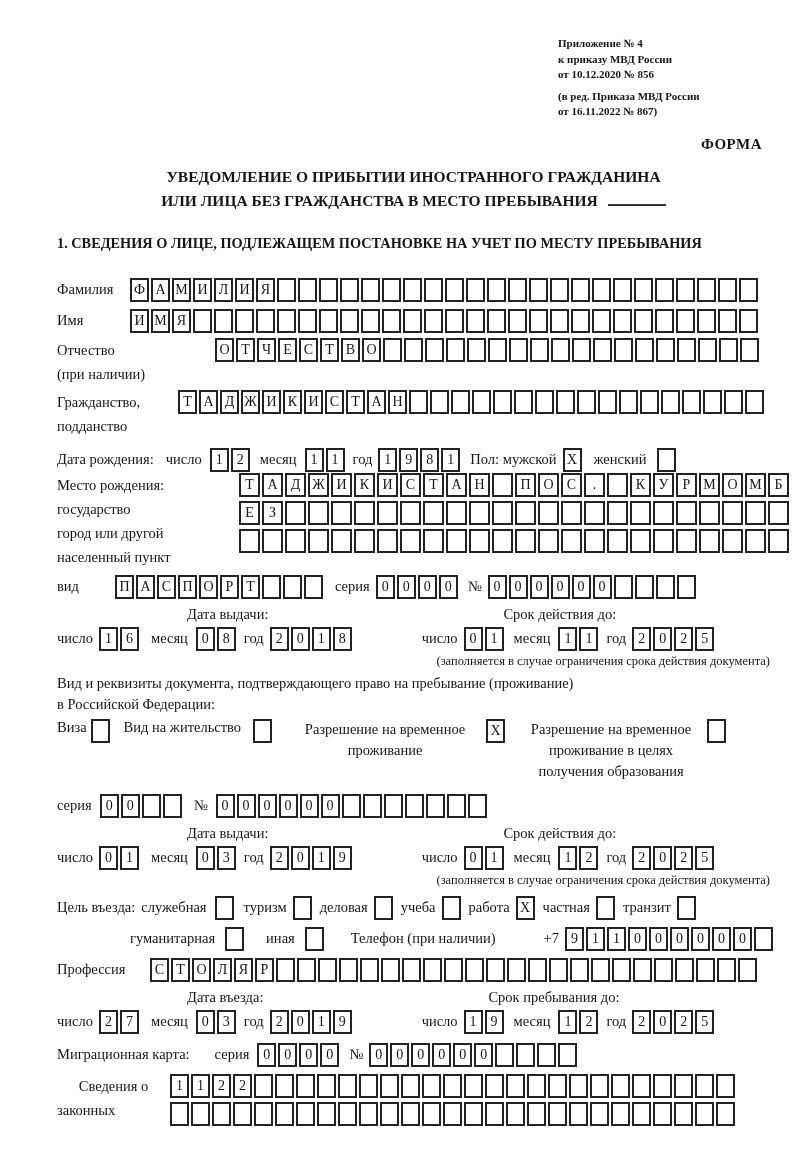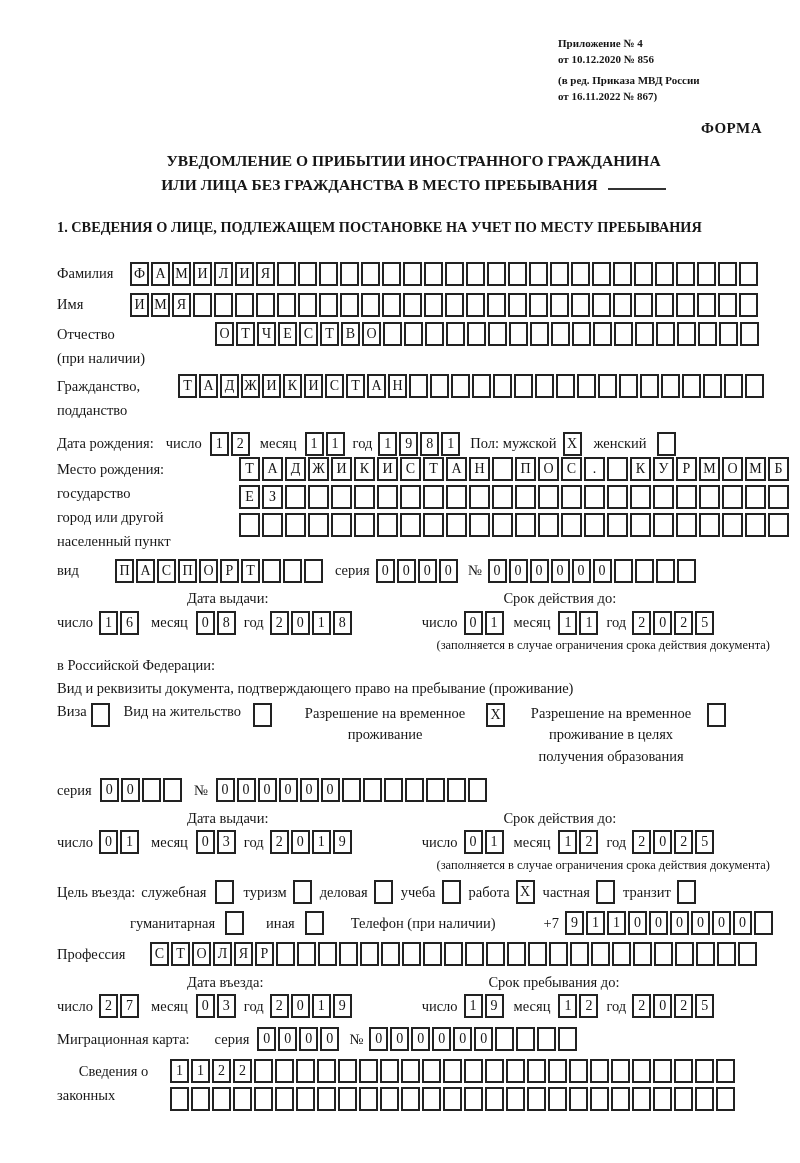--- a/index.html
+++ b/index.html
@@ -38,20 +38,21 @@
   .caprow{display:flex;font-size:14.5px;margin-top:6px;}
   .optline{font-size:14.5px;line-height:1.45;text-align:center;}
 </style>
 </head>
 <body>
 
 <div class="page">
 
   <div class="hdr">
     <div>Приложение № 4</div>
+    <div>к приказу МВД России</div>
     <div>от 10.12.2020 № 856</div>
     <div class="sub">(в ред. Приказа МВД России</div>
     <div>от 16.11.2022 № 867)</div>
   </div>
   <div class="forma">ФОРМА</div>
 
   <div class="title">
     <div>УВЕДОМЛЕНИЕ О ПРИБЫТИИ ИНОСТРАННОГО ГРАЖДАНИНА</div>
     <div><span>ИЛИ ЛИЦА БЕЗ ГРАЖДАНСТВА В МЕСТО ПРЕБЫВАНИЯ</span><span class="uline"></span></div>
   </div>
@@ -394,22 +395,22 @@
     <span class="cells ml6">
         <span class="cell">2</span>
         <span class="cell">0</span>
         <span class="cell">2</span>
         <span class="cell">5</span>
       </span>
   </div>
 
   <div class="note">(заполняется в случае ограничения срока действия документа)</div>
 
+  <div class="lbl" style="margin-top:6px;">Вид и реквизиты документа, подтверждающего право на пребывание (проживание)</div>
   <div class="lbl" style="margin-top:4px;">в Российской Федерации:</div>
-  <div class="lbl" style="margin-top:6px;">Вид и реквизиты документа, подтверждающего право на пребывание (проживание)</div>
 
   <div class="row top" style="margin-top:6px;">
     <span class="lbl">Виза</span>
     <span class="cells" style="margin-left:4px;">
         <span class="cell"></span>
       </span>
     <span class="lbl ml12">Вид на жительство</span>
     <span class="cells ml12">
         <span class="cell"></span>
       </span>

